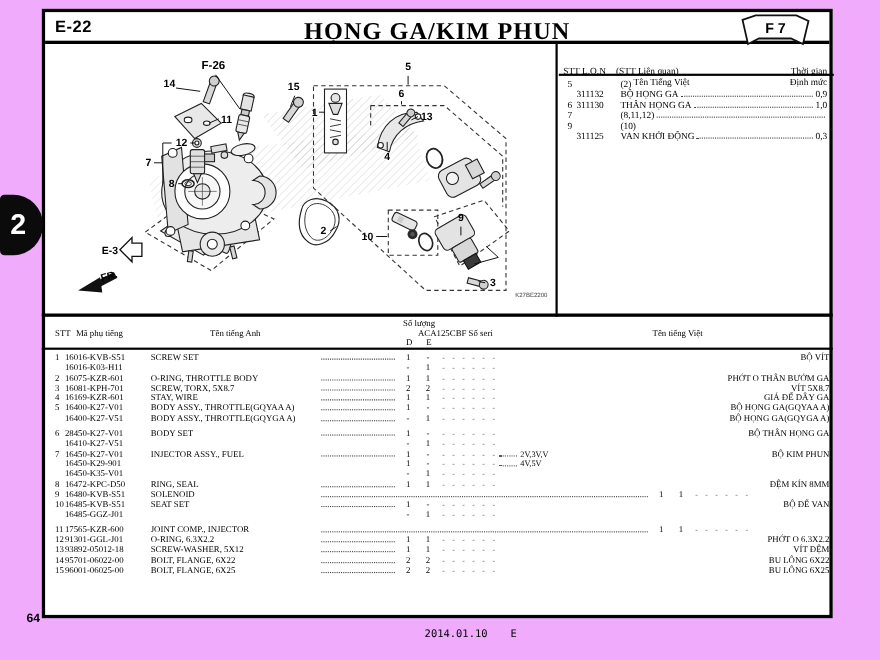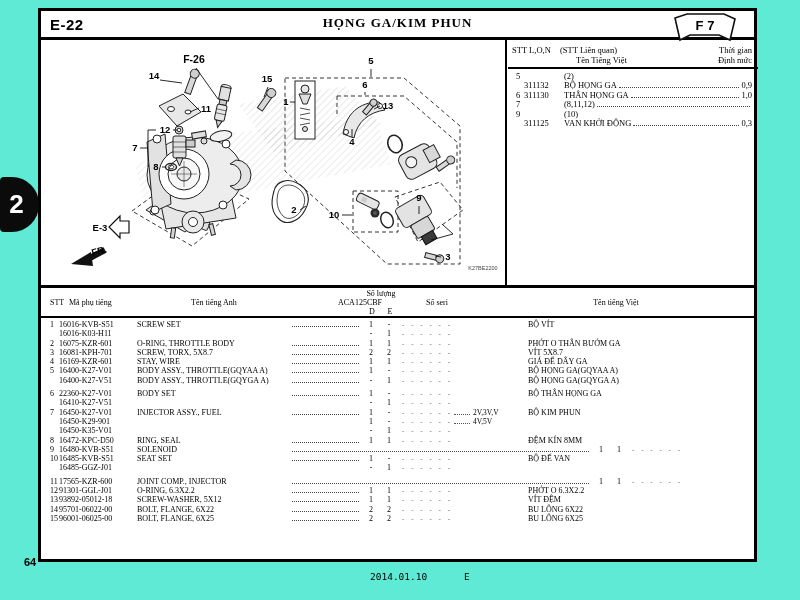--- a/index.html
+++ b/index.html
@@ -1,33 +1,33 @@
 <!DOCTYPE html>
 <html><head>
 <meta charset="utf-8">
 <style>
   * { margin:0; padding:0; box-sizing:border-box; }
   body { background:#fff; }
-  .page { position:relative; width:800px; height:600px; background:#5eead4; overflow:hidden;
+  .page { position:relative; width:800px; height:600px; background:#f0abfc; overflow:hidden;
           font-family:"Liberation Serif","DejaVu Serif",serif; color:#000; }
   .border-box { position:absolute; left:38px; top:8px; width:719px; height:554px;
                 border:3px solid #000; background:#fff; }
   
   .hdr { position:absolute; left:0; top:0; right:0; height:29px; border-bottom:3px solid #000; }
   .hdr-code { position:absolute; left:9px; top:5px; font-family:"Liberation Sans",sans-serif;
               font-weight:bold; font-size:15px; letter-spacing:.5px; }
   .hdr-title { position:absolute; left:0; right:0; top:4px; text-align:center;
-               font-weight:bold; font-size:13px; letter-spacing:1px; }
+               font-weight:bold; font-size:22px; letter-spacing:1px; }
   .f7 { position:absolute; right:16px; top:1px; }
   .f7 text { font:bold 13px "Liberation Sans",sans-serif; }
   
   .vline { position:absolute; left:464px; top:29px; width:2px; height:248px; background:#000; }
   .ref-tbl { position:absolute; left:467px; top:31px; width:250px; font-size:8.5px; }
   .ref-hdr { position:relative; height:27px; border-bottom:2px solid #000; }
-  .rh { position:absolute; white-space:nowrap; }
+  .rh { position:absolute; white-space:nowrap;margin-top:14px; }
   .ref-body { padding-top:3px; }
   .ref-row { display:flex; align-items:baseline; height:9.4px; line-height:9.4px; padding-right:6px; }
   .r-stt { width:16px; padding-left:8px; }
   .r-code { width:40px; text-align:left; padding-right:8px; }
   .r-name { white-space:nowrap; }
   .r-dots { flex:1; border-bottom:1px dotted #444; margin:0 2px 2px 2px; min-width:4px; }
   .r-sp { flex:1; }
   
   .tbl-topline { position:absolute; left:-3px; right:-3px; top:274px; height:3px; background:#000; }
   .tbl-hdr { position:absolute; left:0; right:0; top:277px; height:28px; font-size:8px; }
@@ -39,35 +39,35 @@
   .p-stt { width:18px; padding-left:9px; flex:none; }
   .p-part { width:78px; flex:none; white-space:nowrap; }
   .p-en { width:152px; flex:none; white-space:nowrap; }
   .p-lead { flex:1; border-bottom:1px dotted #444; margin:0 3px 2px 3px; }
   .p-lead.off { border-bottom:none; }
   .p-d, .p-e { width:18px; flex:none; text-align:center; }
   .p-dash { width:56px; flex:none; display:flex; justify-content:space-between;
             padding:0 4px; color:#555; font-size:7px; }
   .p-serial { width:70px; flex:none; display:flex; align-items:baseline; font-size:7.5px; white-space:nowrap; }
   .p-sdots { width:16px; border-bottom:1px dotted #555; margin:0 3px 2px 0; }
-  .p-vi { width:230px; flex:none; padding-left:4px; white-space:nowrap; }
+  .p-vi { width:230px; flex:none; padding-left:4px; white-space:nowrap;text-align:right; }
   
   .diagram { position:absolute; left:2px; top:31px; }
   .dash { fill:none; stroke:#333; stroke-width:1; stroke-dasharray:4 3; }
   .ld { fill:none; stroke:#111; stroke-width:0.9; }
   .co { font:bold 9.5px "Liberation Sans",sans-serif; text-anchor:middle; fill:#000; }
   .co.big { font-size:10.5px; }
   .tiny { font:5.5px "Liberation Sans",sans-serif; fill:#444; text-anchor:middle; }
   
   .side-tab { position:absolute; left:0; top:177px; width:39px; height:55px; background:#0b0b0b;
               border-radius:4px 27px 27px 4px; color:#fff; text-align:center;
               font:bold 26px/55px "Liberation Sans",sans-serif; padding-right:6px; }
   
   .pg-num { position:absolute; left:24px; top:556px; font:bold 11px "Liberation Sans",sans-serif; }
-  .f-date { position:absolute; left:370px; top:571px; font:9.5px "DejaVu Sans Mono",monospace; }
+  .f-date { position:absolute; left:386px; top:571px; font:9.5px "DejaVu Sans Mono",monospace; }
   .f-ed { position:absolute; left:464px; top:571px; font:9.5px "DejaVu Sans Mono",monospace; }
 </style>
 </head>
 <body>
 
 <div class="page">
 
   <div class="border-box">
 
     <div class="hdr">
@@ -302,21 +302,21 @@
           <text x="57" y="212" class="co" transform="rotate(-15 57 212)">FR.</text>
         </g>
     </svg>
 
     <div class="tbl-topline"></div>
     <div class="tbl-hdr">
       <span style="left:9px;top:10px">STT</span>
       <span style="left:28px;top:10px">Mã phụ tiếng</span>
       <span style="left:150px;top:10px">Tên tiếng Anh</span>
       <span style="left:297px;width:86px;text-align:center;top:1px">Số lượng</span>
-      <span style="left:297px;width:86px;text-align:left;top:10px">ACA125CBF</span>
+      <span style="left:297px;width:86px;text-align:right;top:10px">ACA125CBF</span>
       <span style="left:322px;width:18px;text-align:center;top:19px">D</span>
       <span style="left:340px;width:18px;text-align:center;top:19px">E</span>
       <span style="left:385px;top:10px">Số seri</span>
       <span style="left:520px;width:110px;text-align:center;top:10px">Tên tiếng Việt</span>
     </div>
     <div class="tbl-hdrline"></div>
     <div class="tbl-body">
         <div class="p-row">
           <span class="p-stt">1</span>
           <span class="p-part">16016-KVB-S51</span>
@@ -438,21 +438,21 @@
             <span class="">-</span>
             <span class="">-</span>
             <span class="">-</span>
             <span class="">-</span>
           </span>
           <span class="p-serial"></span>
           <span class="p-vi">BỘ HỌNG GA(GQYGA A)</span>
         </div>
         <div class="p-row gap">
           <span class="p-stt">6</span>
-          <span class="p-part">22360-K27-V01</span>
+          <span class="p-part">28450-K27-V01</span>
           <span class="p-en">BODY SET</span>
           <div class="p-lead"></div>
           <span class="p-d">1</span>
           <span class="p-e">-</span>
           <span class="p-dash">
             <span class="">-</span>
             <span class="">-</span>
             <span class="">-</span>
             <span class="">-</span>
             <span class="">-</span>

